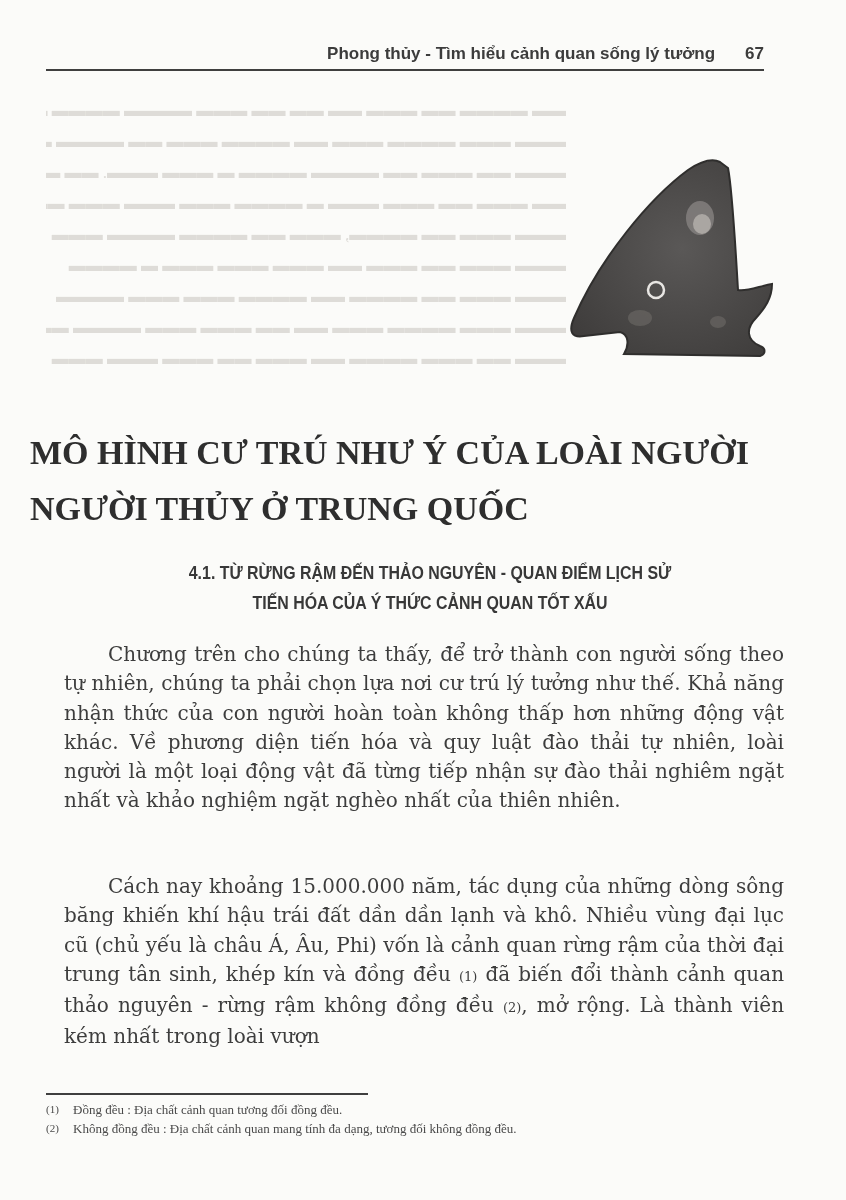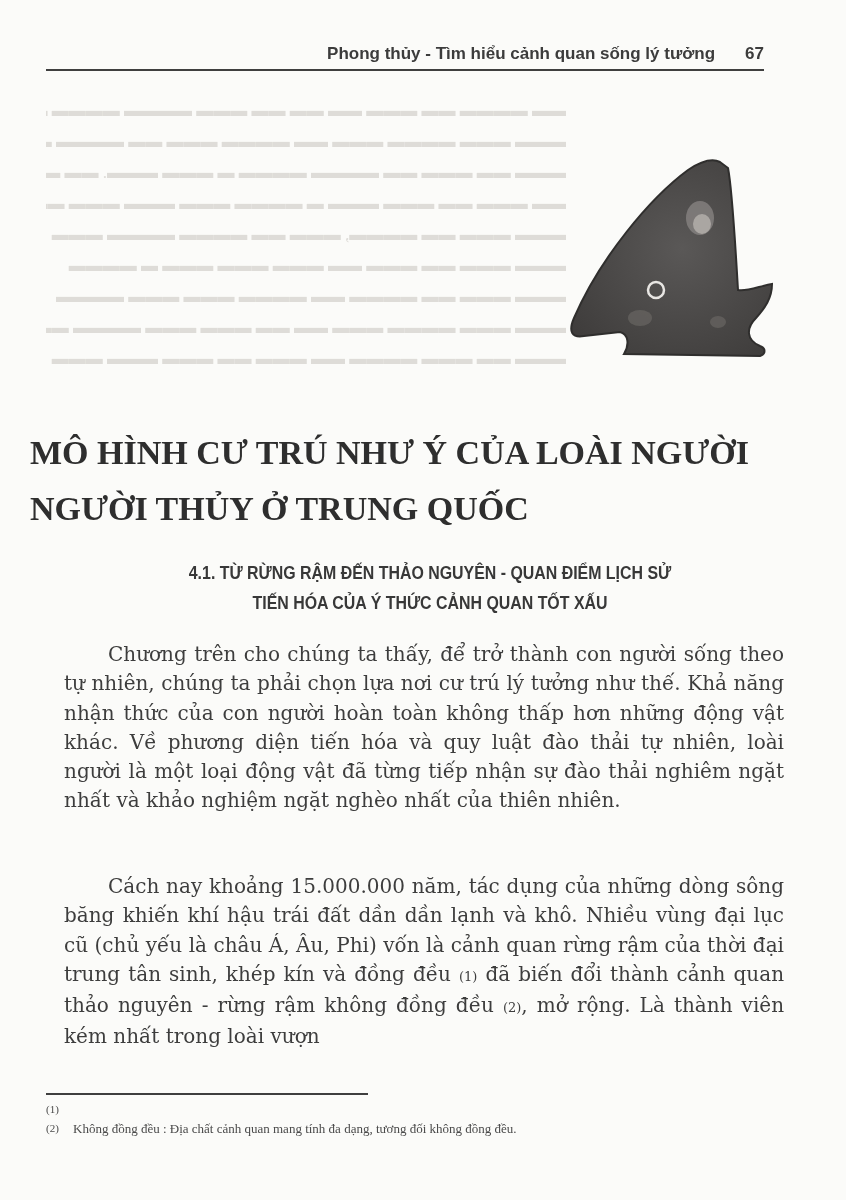--- a/index.html
+++ b/index.html
@@ -116,20 +116,21 @@
   </div>
 
   <div class="body-text p2">
     <p><span>Cách nay khoảng 15.000.000 năm, tác dụng của những dòng sông băng khiến khí hậu trái đất dần dần lạnh và khô. Nhiều vùng đại lục cũ (chủ yếu là châu Á, Âu, Phi) vốn là cảnh quan rừng rậm của thời đại trung tân sinh, khép kín và đồng đều</span> <span class="fnref">(1)</span><span> đã biến đổi thành cảnh quan thảo nguyên - rừng rậm không đồng đều</span> <span class="fnref">(2)</span><span>, mở rộng. Là thành viên kém nhất trong loài vượn</span></p>
   </div>
 
   <div class="fn-rule"></div>
   <div class="footnotes">
     <div class="fn">
       <span class="num">(1)</span>
+      <span>Đồng đều : Địa chất cảnh quan tương đối đồng đều.</span>
     </div>
     <div class="fn">
       <span class="num">(2)</span>
       <span>Không đồng đều : Địa chất cảnh quan mang tính đa dạng, tương đối không đồng đều.</span>
     </div>
   </div>
 
 </div>
 
 </body></html>

